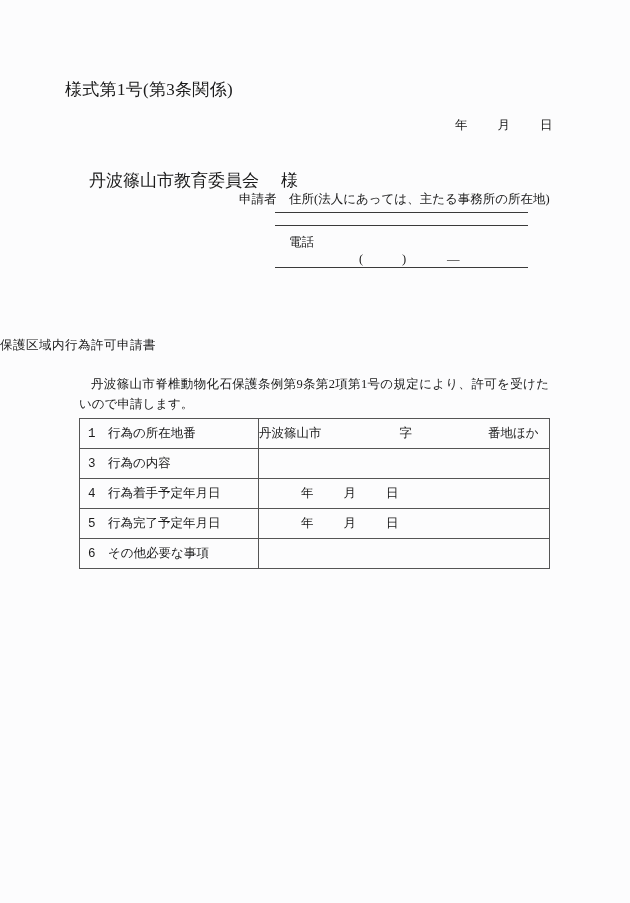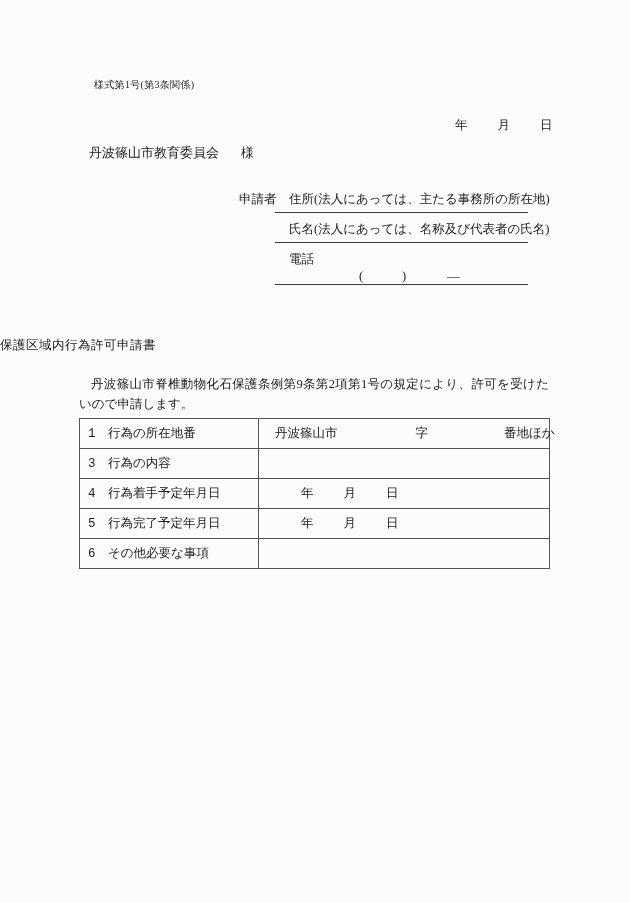--- a/index.html
+++ b/index.html
@@ -16,44 +16,44 @@
     position: relative;
   }
   .page {
     position: absolute;
     inset: 0;
   }
 
   
   .form-no {
     position: absolute;
-    left: 94px;
+    left: 65px;
     top: 78px;
-    font-size: 10px;
+    font-size: 17px;
     letter-spacing: 0.3px;
     white-space: nowrap;
   }
 
   
   .date-line {
     position: absolute;
     left: 455px;
     top: 117px;
     font-size: 12.5px;
     white-space: nowrap;
   }
   .date-line .d-unit { margin-right: 30px; }
   .date-line .d-unit:last-child { margin-right: 0; }
 
   
   .addressee {
     position: absolute;
     left: 89px;
-    top: 144px;
-    font-size: 13px;
+    top: 169px;
+    font-size: 17px;
     white-space: nowrap;
   }
   .addressee .honorific { margin-left: 22px; }
 
   
   .applicant {
     position: absolute;
     left: 224px;
     top: 191px;
     width: 310px;
@@ -176,21 +176,21 @@
     width: 44px;
   }
 
   .val {
     padding: 6px 0 6px 0;
     white-space: nowrap;
   }
   .val-blank { padding: 6px 0; }
 
   
-  .addr-city { margin-left: 16px; }
+  .addr-city { }
   .addr-aza  { margin-left: 78px; }
   .addr-ban  { margin-left: 76px; }
 
   
   .tbl-date { margin-left: 42px; }
   .tbl-date .d-unit { margin-right: 30px; }
   .tbl-date .d-unit:last-child { margin-right: 0; }
 
   .h-tall { height: 50px; }
   .h-norm { height: 28px; }
@@ -212,23 +212,20 @@
 
   <div class="applicant">
 
     <div class="applicant-row">
       <span class="applicant-label">申請者</span><span class="field-text">住所(法人にあっては、主たる事務所の所在地)</span>
     </div>
     <div class="rule rule-full"></div>
 
     <div class="gap-18"></div>
 
-    <div class="applicant-row">
-      <span class="applicant-label"></span><span class="field-text">氏名(法人にあっては、名称及び代表者の氏名)</span>
-    </div>
     <div class="rule rule-full"></div>
 
     <div class="gap-18"></div>
 
     <div class="applicant-row">
       <span class="applicant-label"></span><span class="field-text">電話</span>
     </div>
     <div class="tel-rule-wrap">
       <span class="tel-paren-open">(</span>
       <span class="tel-paren-close">)</span>

